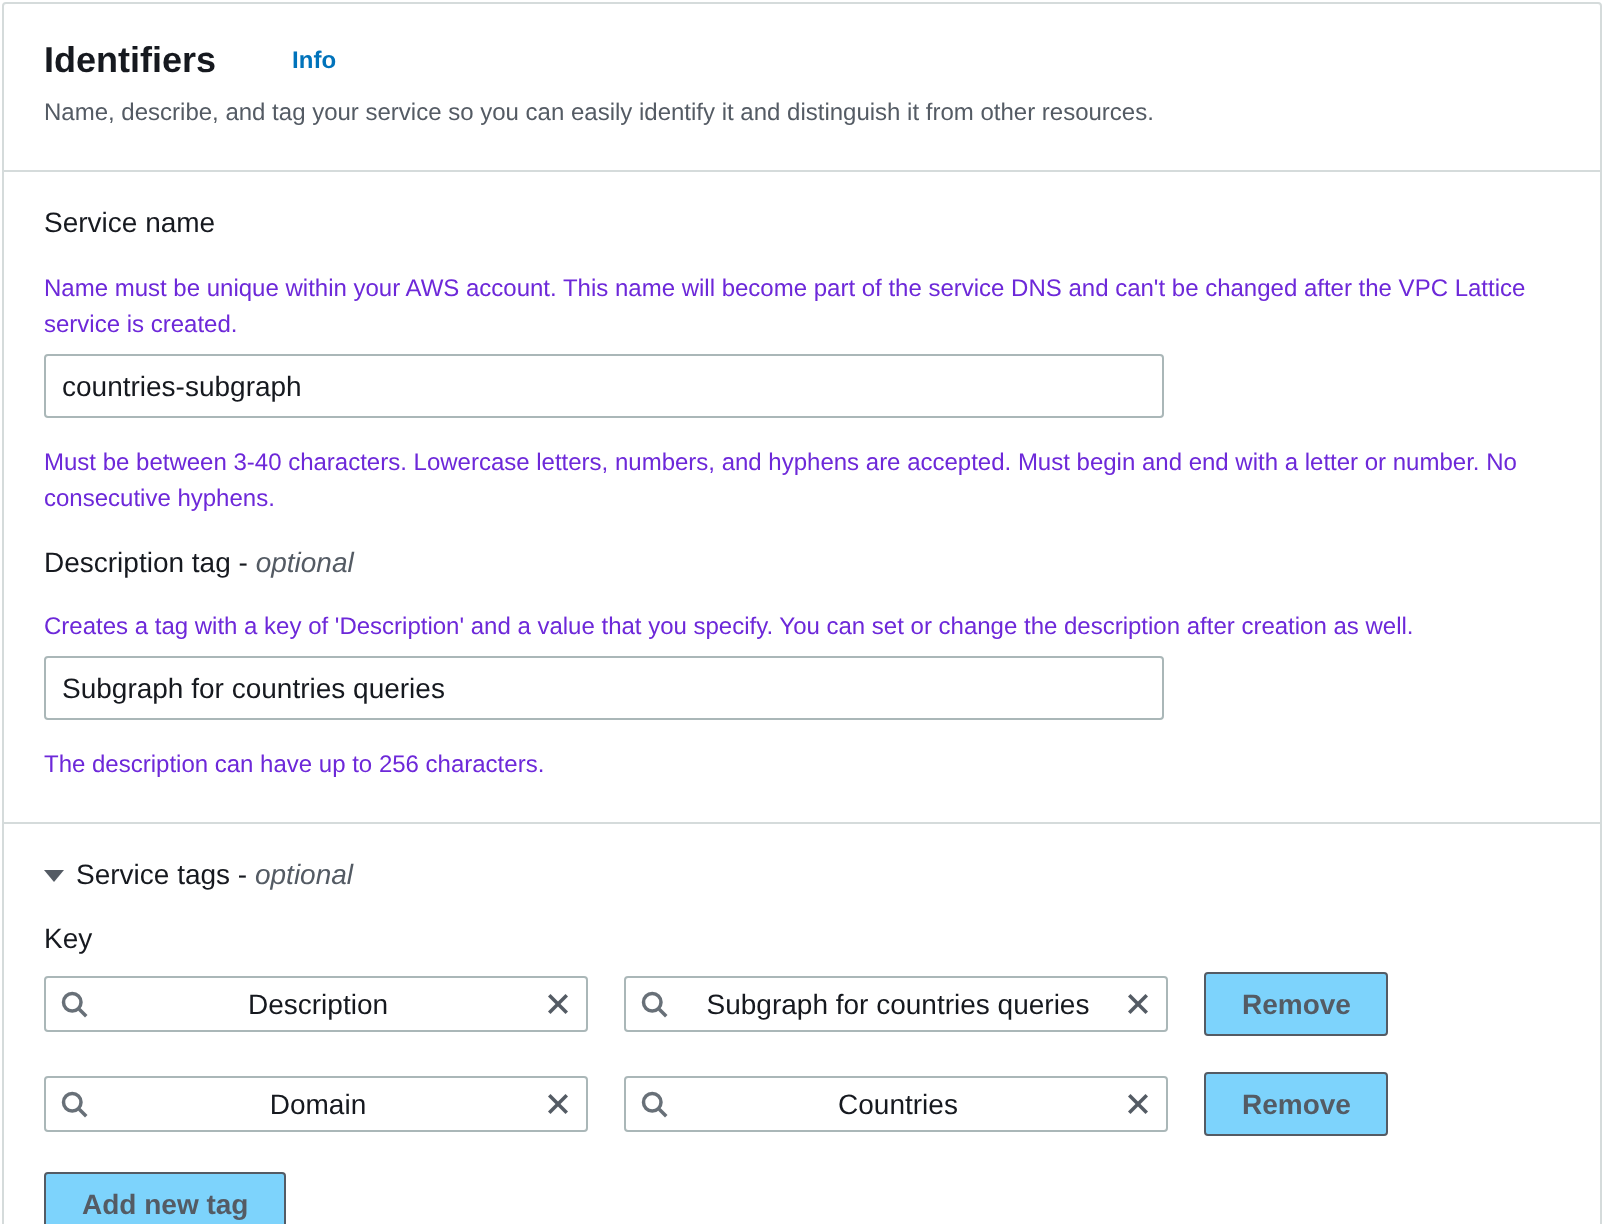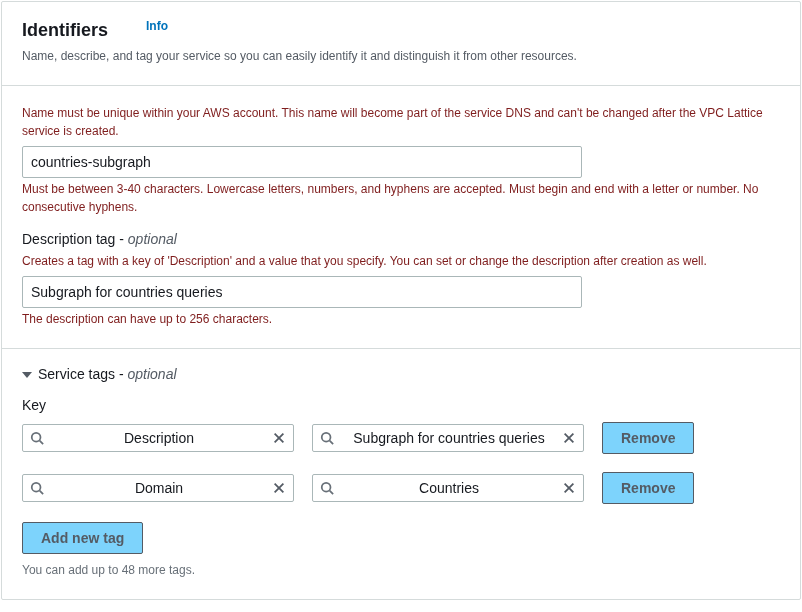--- a/index.html
+++ b/index.html
@@ -20,21 +20,21 @@
   }
   .section {
     padding: 16px 20px 20px 20px;
   }
   .divider {
     border-top: 1px solid #d5dbdb;
     height: 0;
   }
   .header-row {
     display: flex;
-    align-items: flex-start;
+    align-items: center;
     gap: 8px;
   }
   .panel-title {
     font-size: 18px;
     font-weight: 700;
     color: #16191f;
   }
   .info-link {
     color: #0073bb;
     font-size: 12px;
@@ -52,24 +52,24 @@
   .field-label {
     font-weight: 400;
     font-size: 14px;
     color: #16191f;
   }
   .field-label .optional {
     font-style: italic;
     color: #545b64;
   }
   .field-help {
-    color: #7f1d1d;
+    color: #6d28d9;
     font-size: 12px;
     line-height: 1.5;
-    margin-top: 2px;
+    margin-top: 13px;
   }
   .text-input {
     width: 560px;
     height: 32px;
     border: 1px solid #aab7b8;
     border-radius: 2px;
     padding: 4px 8px;
     font-size: 14px;
     color: #16191f;
     margin-top: 6px;
@@ -164,20 +164,21 @@
       <span class="info-link">Info</span>
     </div>
     <div class="panel-subtitle">Name, describe, and tag your service so you can easily identify it and distinguish it from other resources.</div>
   </div>
 
   <div class="divider"></div>
 
   <div class="section">
 
     <div class="field-block">
+      <div class="field-label">Service name</div>
       <div class="field-help">Name must be unique within your AWS account. This name will become part of the service DNS and can't be changed after the VPC Lattice service is created.</div>
       <input type="text" class="text-input" value="countries-subgraph" style="">
       <div class="field-help">Must be between 3-40 characters. Lowercase letters, numbers, and hyphens are accepted. Must begin and end with a letter or number. No consecutive hyphens.</div>
     </div>
 
     <div class="field-block" style="margin-bottom:0">
       <div class="field-label">
         <span>Description tag - </span><span class="optional">optional</span>
       </div>
       <div class="field-help">Creates a tag with a key of 'Description' and a value that you specify. You can set or change the description after creation as well.</div>

